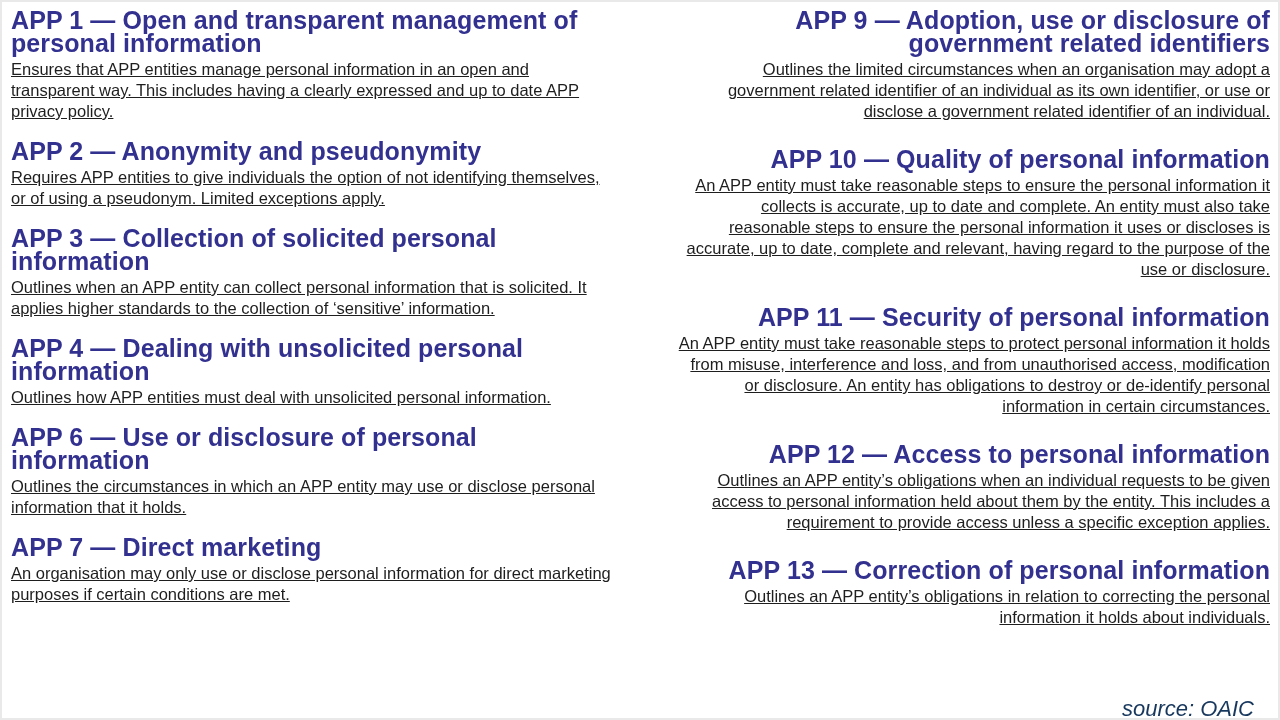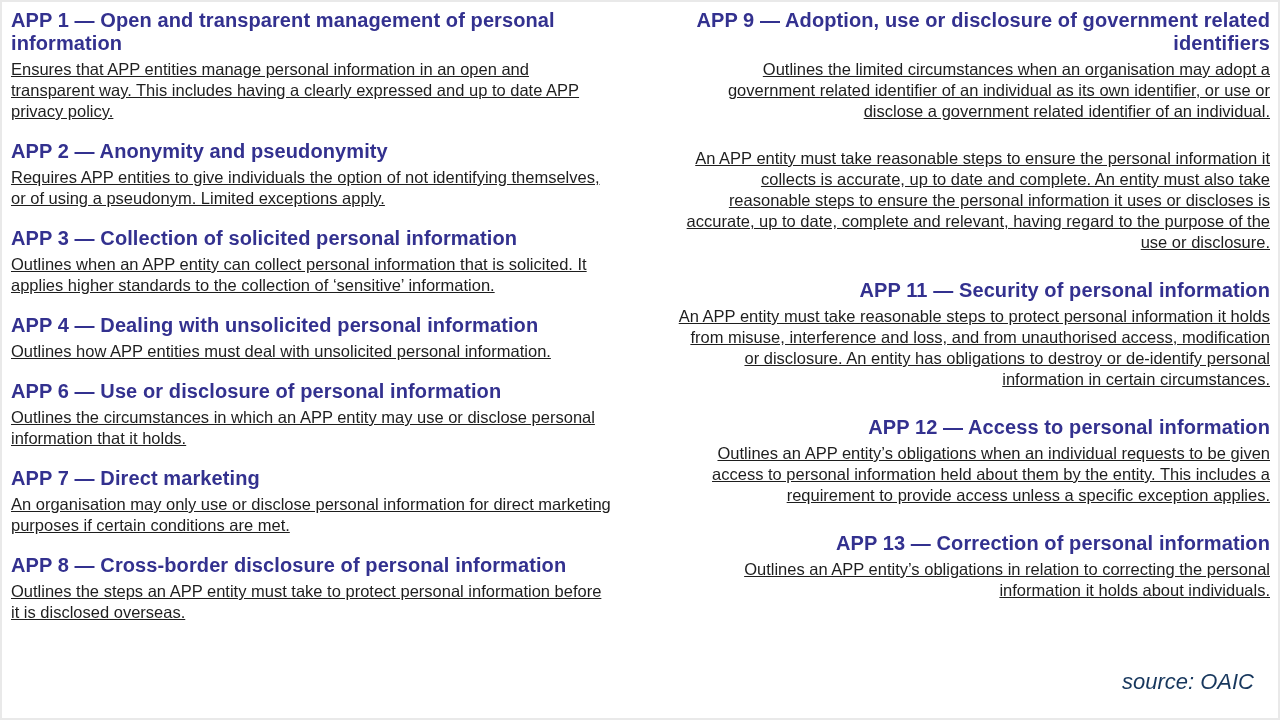--- a/index.html
+++ b/index.html
@@ -24,21 +24,21 @@
     padding: 7px 12px 0 9px;
     gap: 64px;
   }
   .col { display: block; }
   .col-left  { width: 602px; flex: 0 0 602px; }
   .col-right { width: 593px; flex: 0 0 593px; display: flex; flex-direction: column; }
   .col-left  .app-section { margin-bottom: 18px; }
   .col-right .app-section { margin-bottom: 26px; text-align: right; }
   .app-title {
     color: var(--heading-color);
-    font-size: 20px;
+    font-size: 25px;
     font-weight: bold;
     line-height: 23px;
     letter-spacing: 0.1px;
     margin-bottom: 4px;
   }
   .app-body {
     color: var(--body-color);
     font-size: 16.5px;
     line-height: 21px;
     text-decoration: underline;
@@ -81,33 +81,30 @@
   <section class="app-section">
     <h2 class="app-title">APP 6 — Use or disclosure of personal information</h2>
     <p class="app-body">Outlines the circumstances in which an APP entity may use or disclose personal information that it holds.</p>
   </section>
 
   <section class="app-section">
     <h2 class="app-title">APP 7 — Direct marketing</h2>
     <p class="app-body">An organisation may only use or disclose personal information for direct marketing purposes if certain conditions are met.</p>
   </section>
 
-  <section class="app-section">
-    <h2 class="app-title">APP 8 — Cross-border disclosure of personal information</h2>
-    <p class="app-body">Outlines the steps an APP entity must take to protect personal information before it is disclosed overseas.</p>
-  </section>
 </div>
   <div class="col col-right">
 
   <section class="app-section">
     <h2 class="app-title">APP 9 — Adoption, use or disclosure of government related identifiers</h2>
     <p class="app-body">Outlines the limited circumstances when an organisation may adopt a government related identifier of an individual as its own identifier, or use or disclose a government related identifier of an individual.</p>
   </section>
 
   <section class="app-section">
+    <h2 class="app-title">APP 10 — Quality of personal information</h2>
     <p class="app-body">An APP entity must take reasonable steps to ensure the personal information it collects is accurate, up to date and complete. An entity must also take reasonable steps to ensure the personal information it uses or discloses is accurate, up to date, complete and relevant, having regard to the purpose of the use or disclosure.</p>
   </section>
 
   <section class="app-section">
     <h2 class="app-title">APP 11 — Security of personal information</h2>
     <p class="app-body">An APP entity must take reasonable steps to protect personal information it holds from misuse, interference and loss, and from unauthorised access, modification or disclosure. An entity has obligations to destroy or de-identify personal information in certain circumstances.</p>
   </section>
 
   <section class="app-section">
     <h2 class="app-title">APP 12 — Access to personal information</h2>

